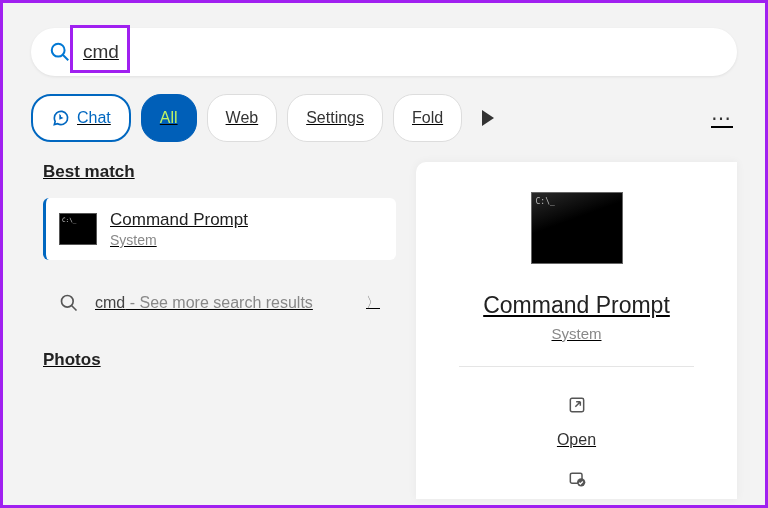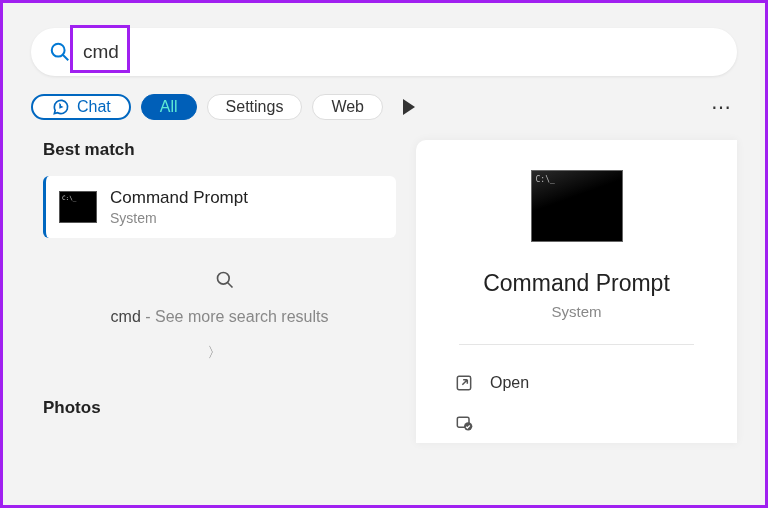--- a/index.html
+++ b/index.html
@@ -7,20 +7,21 @@
     font-family: "Segoe UI", -apple-system, sans-serif;
     background: #f3f3f3;
     width: 768px;
     height: 508px;
     overflow: hidden;
     position: relative;
     border: 3px solid #a020f0;
   }
   .content {
     padding: 25px 28px 0 28px;
+    text-decoration: underline;
   }
   .search-bar {
     background: #fff;
     border-radius: 28px;
     height: 48px;
     display: flex;
     align-items: center;
     padding: 0 18px;
     box-shadow: 0 1px 3px rgba(0,0,0,0.08);
     margin-bottom: 18px;
@@ -53,39 +54,39 @@
     display: flex;
     align-items: center;
     gap: 10px;
     margin-bottom: 20px;
     overflow: hidden;
   }
   .pill {
     display: inline-flex;
     align-items: center;
     gap: 6px;
-    height: 26px;
+    height: 48px;
     padding: 0 18px;
     border-radius: 20px;
     border: 1.5px solid #ddd;
     background: #fff;
     font-size: 16px;
     color: #333;
     cursor: pointer;
     white-space: nowrap;
   }
   .pill.chat {
     border: 2px solid #0067c0;
     color: #0067c0;
     font-weight: 500;
   }
   .pill.all {
     background: #005fb8;
     border-color: #005fb8;
-    color: #5eead4;
+    color: #bef264;
     font-weight: 500;
   }
   .bing-icon {
     width: 20px; height: 20px;
   }
   .tri-right {
     width: 0; height: 0;
     border-top: 8px solid transparent;
     border-bottom: 8px solid transparent;
     border-left: 12px solid #333;
@@ -149,21 +150,20 @@
     font-size: 14px;
     color: #888;
     margin-top: 2px;
   }
   .web-row {
     display: flex;
     align-items: center;
     gap: 16px;
     padding: 8px 6px;
     cursor: pointer;
-    flex-direction: column;
   }
   .web-icon {
     width: 20px; height: 20px;
     stroke: #555;
     stroke-width: 2;
     fill: none;
     margin-left: 10px;
   }
   .web-text {
     flex: 1;
@@ -224,20 +224,21 @@
     padding: 0 22px;
   }
   .action-row {
     display: flex;
     align-items: center;
     gap: 16px;
     padding: 10px 6px;
     font-size: 16px;
     color: #333;
     cursor: pointer;
+    flex-direction: column;
   }
   .action-icon {
     width: 20px; height: 20px;
     stroke: #555;
     stroke-width: 1.8;
     fill: none;
   }
 </style>
 </head>
 <body>
@@ -255,22 +256,23 @@
 
   <div class="filter-row">
     <div class="pill chat">
       <svg class="bing-icon" viewBox="0 0 24 24">
         <path d="M4 12a8 8 0 1 1 4 6.9L4 20l1-4A8 8 0 0 1 4 12z" fill="none" stroke="#0067c0" stroke-width="2"></path>
         <path d="M10 7v7l5-2-3-1.5V9z" fill="#0067c0"></path>
       </svg>
       <span>Chat</span>
     </div>
     <div class="pill all">All</div>
+    <div class="pill">Web</div>
     <div class="pill">Settings</div>
-    <div class="pill">Web</div>
+    <div class="pill">Fold</div>
     <div class="tri-right"></div>
     <div class="more-dots">⋯</div>
   </div>
 
   <div class="main-area">
     <div class="left-col">
 
       <div class="section-hdr">Best match</div>
 
       <div class="result-card">

